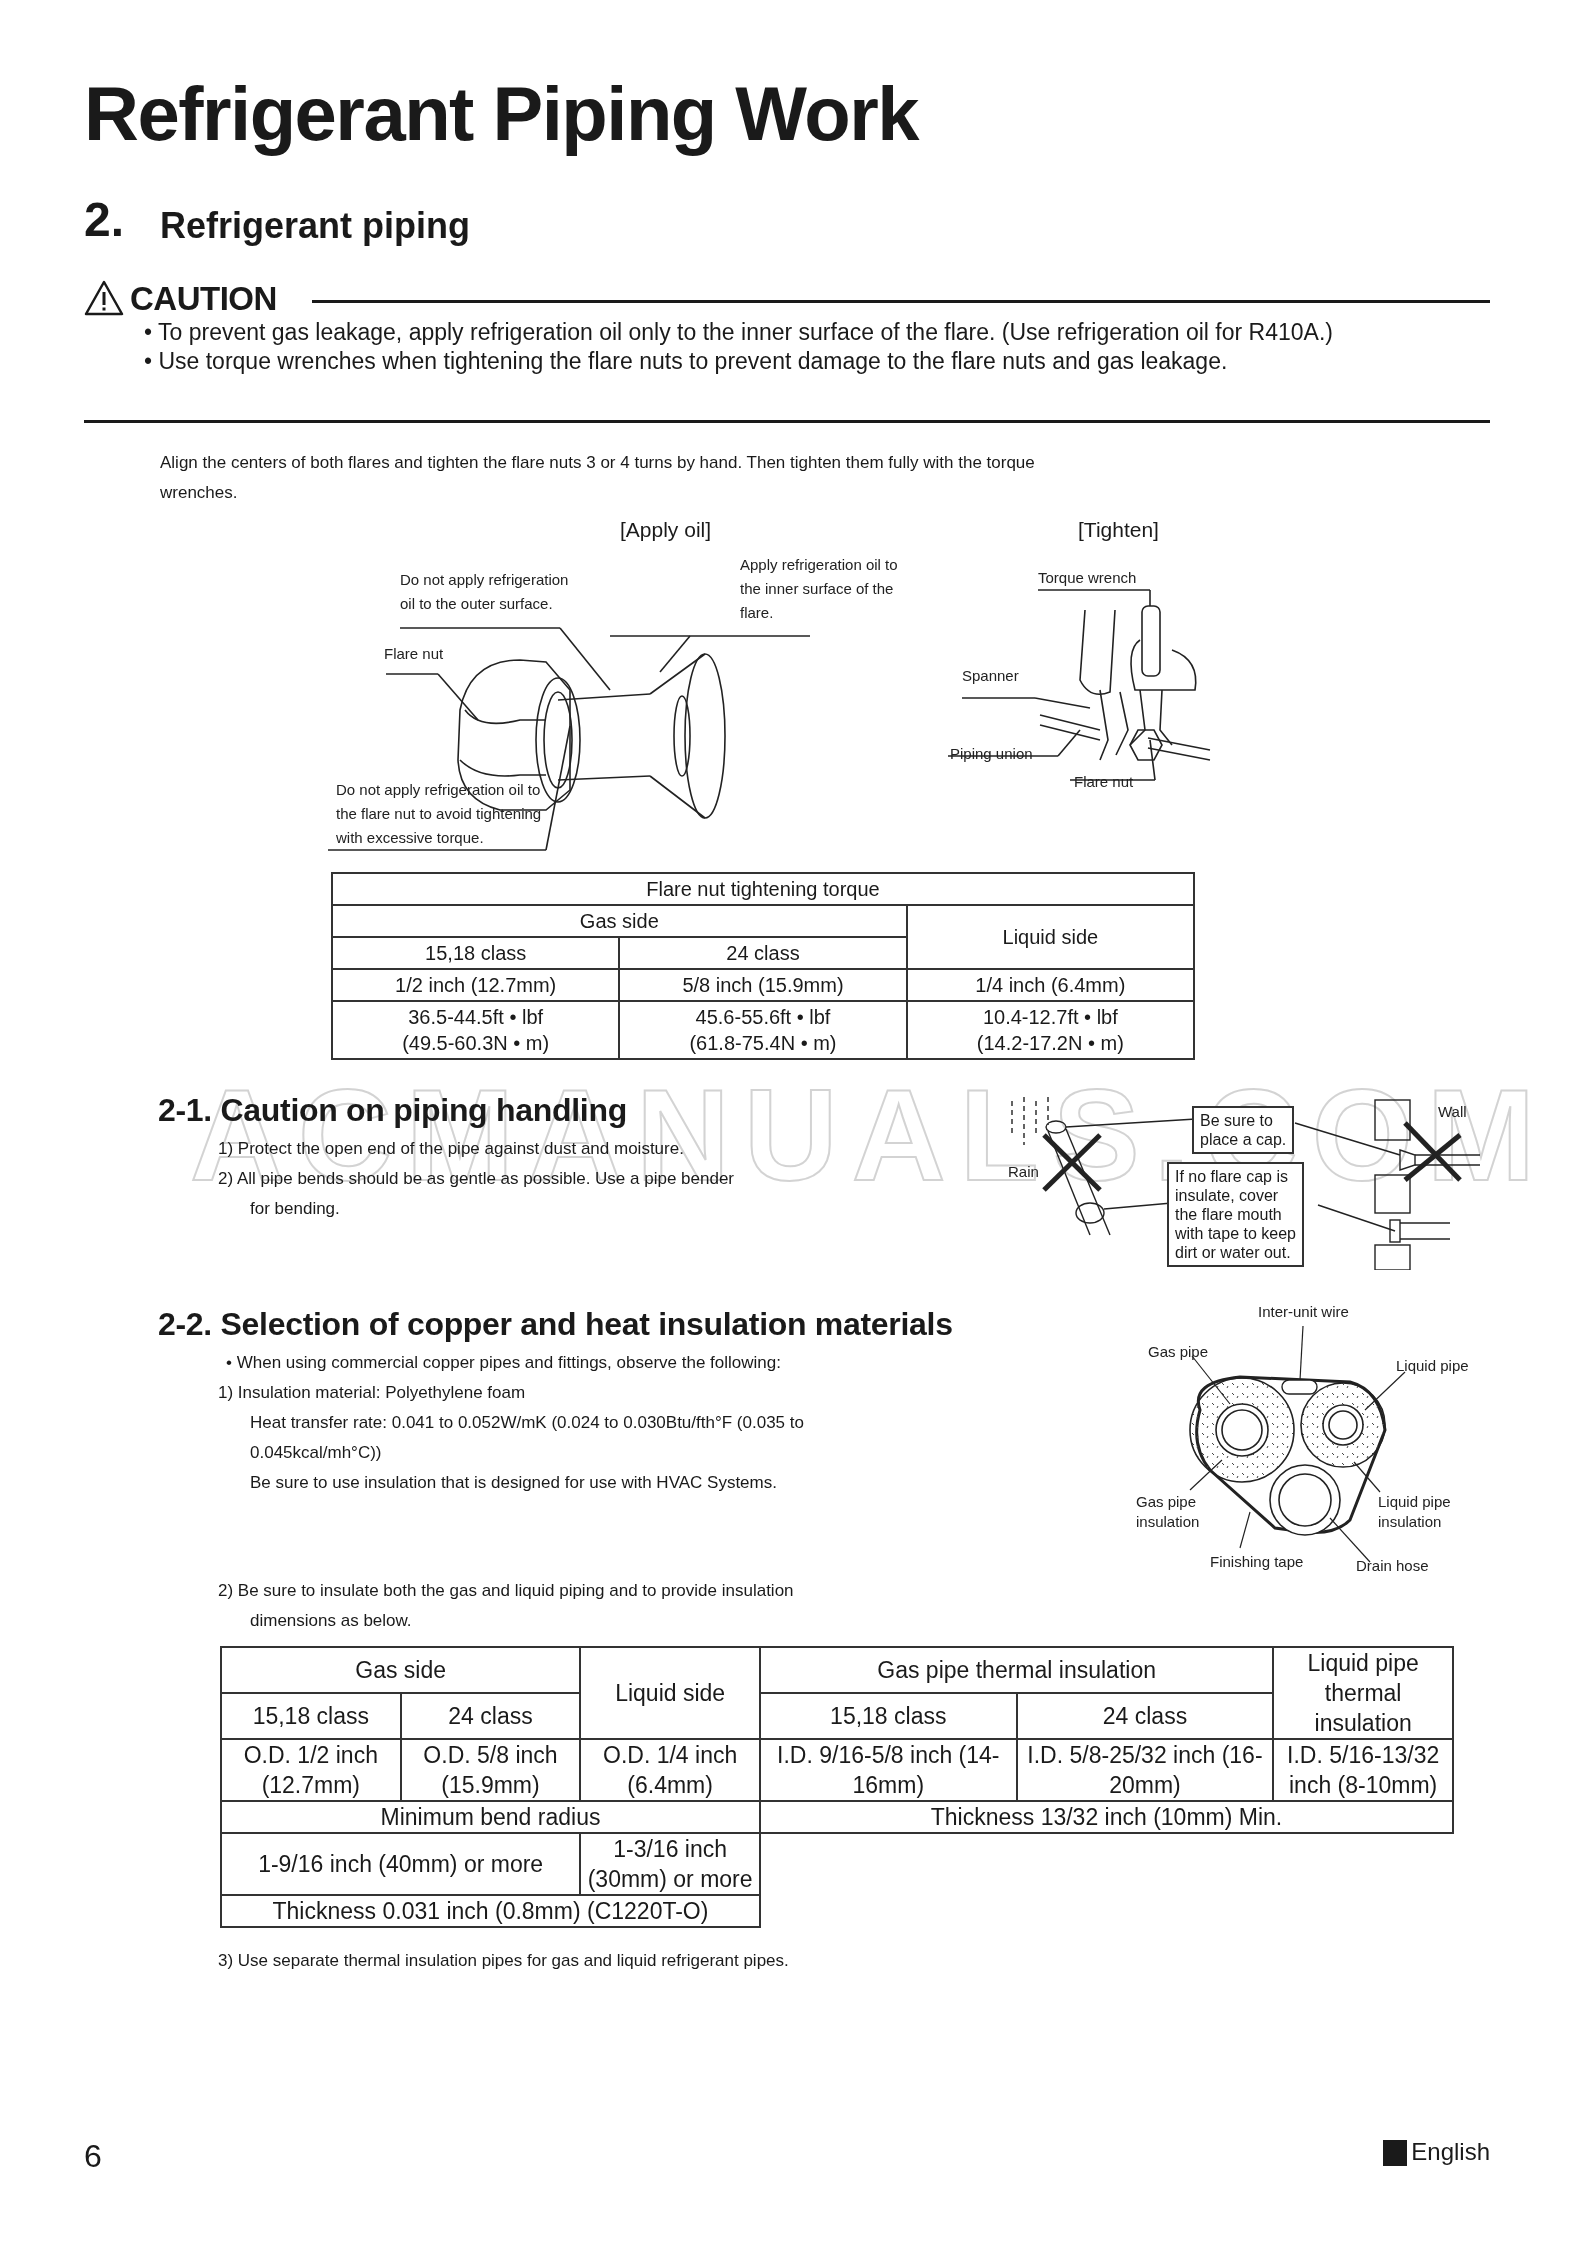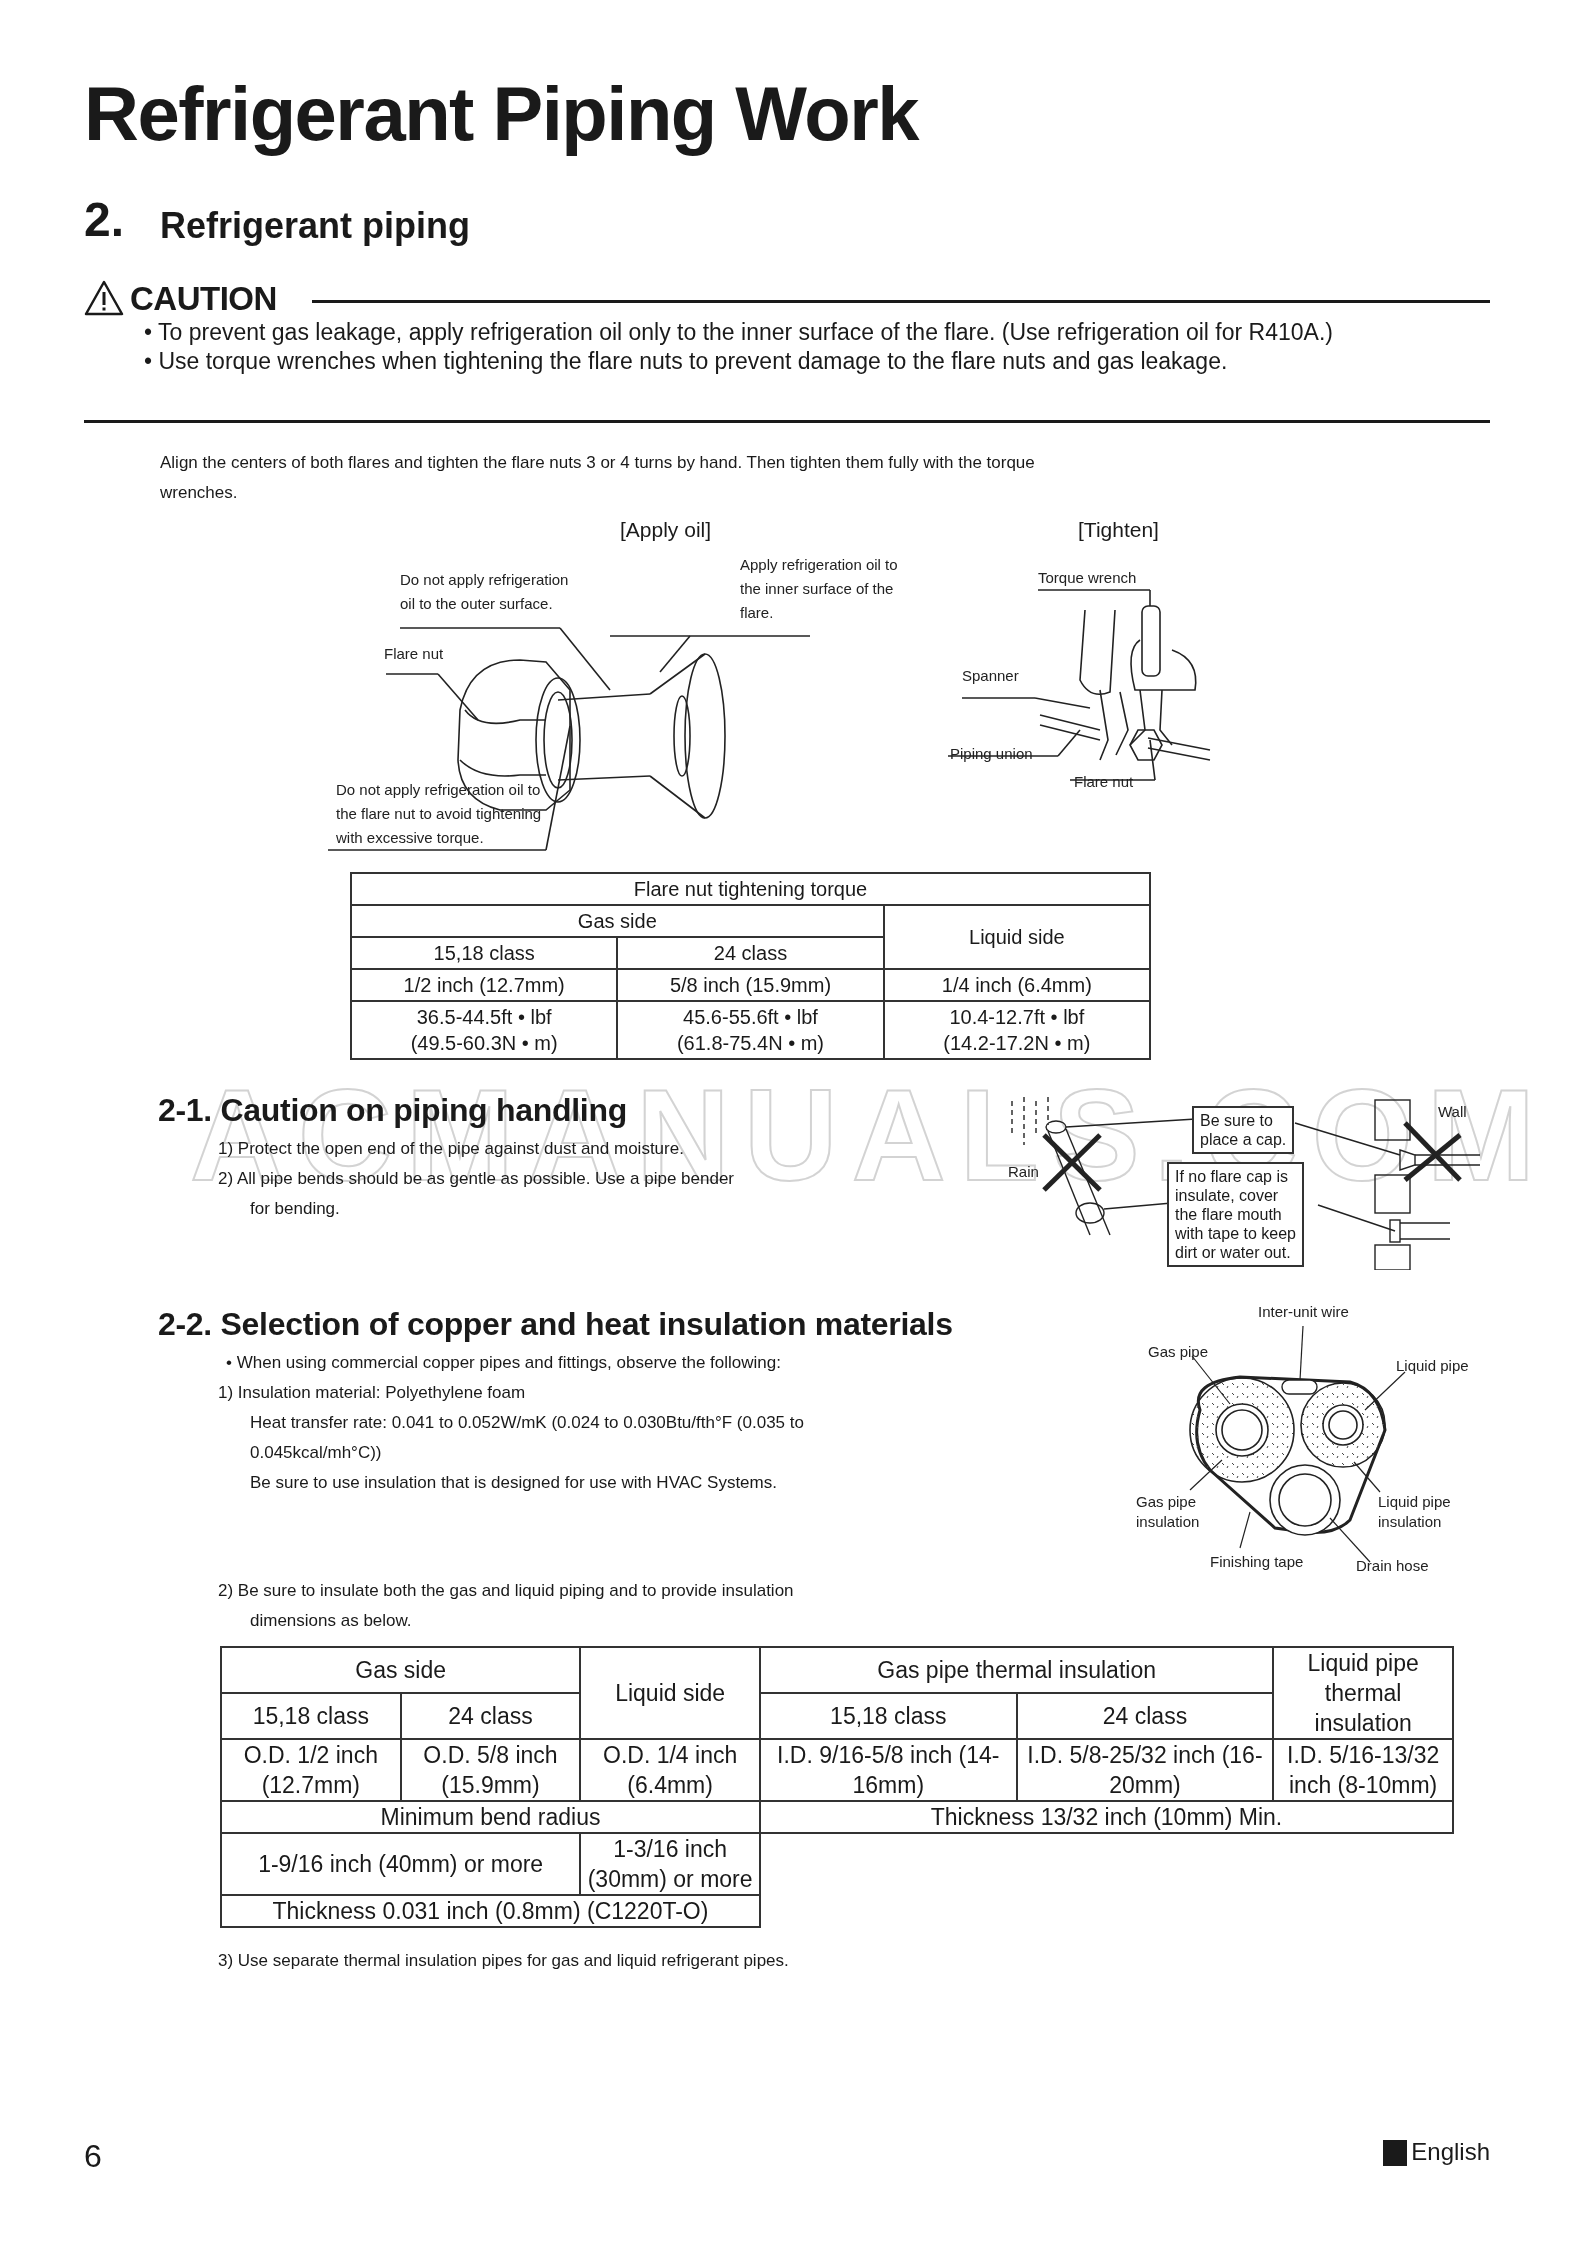--- a/index.html
+++ b/index.html
@@ -121,21 +121,21 @@
     <path d="M160 110 L168 160 L160 180 M180 112 L188 150 L176 175"></path>
     <path d="M200 110 L205 150 L190 165 M222 110 L220 150 L232 165"></path>
     <line x1="100" y1="135" x2="160" y2="150"></line>
       <line x1="100" y1="145" x2="160" y2="160"></line>
     <line x1="208" y1="158" x2="270" y2="170"></line>
       <line x1="208" y1="168" x2="270" y2="180"></line>
     <polygon points="198,150 214,150 222,165 214,180 198,180 190,165"></polygon>
   </g>
 </svg>
 
-<table class="t" style="left:350px; top:872px; width:801px;">
+<table class="t" style="left:331px; top:872px; width:864px;">
   <tbody>
       <tr>
         <td colspan="3">Flare nut tightening torque</td>
       </tr>
   <tr>
     <td colspan="2">Gas side</td>
     <td rowspan="2" style="width:33%;">Liquid side</td>
   </tr>
   <tr>
     <td style="width:33%;">15,18 class</td>

